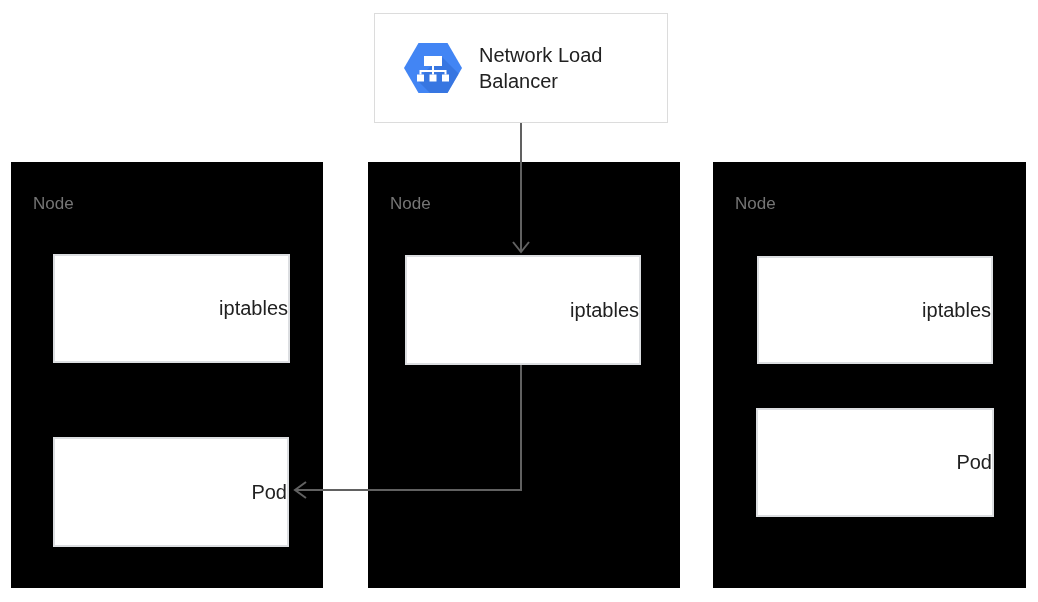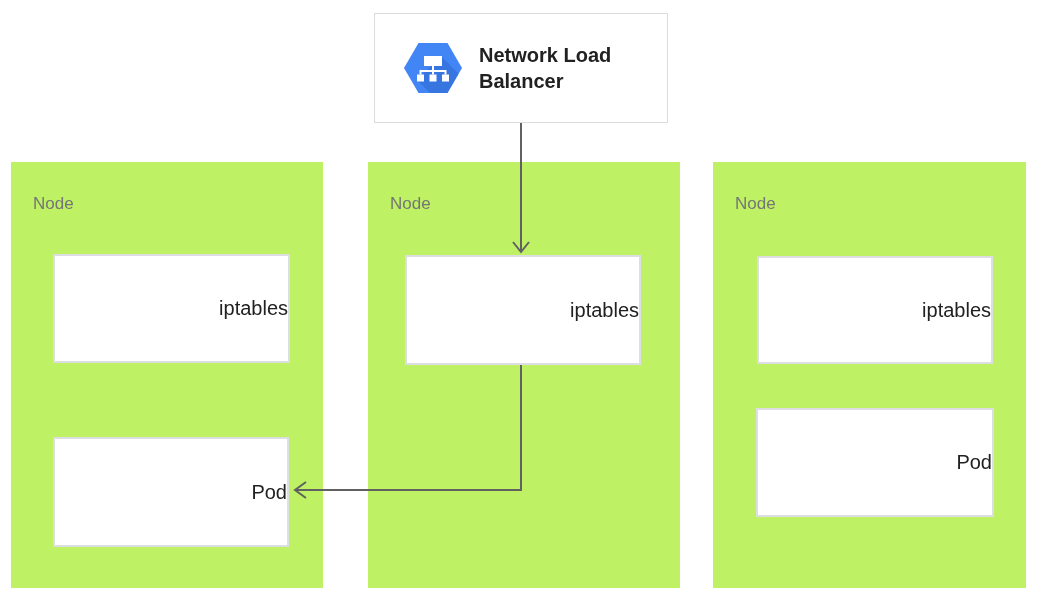--- a/index.html
+++ b/index.html
@@ -27,29 +27,28 @@
     padding-left: 29px;
     gap: 17px;
   }
   .lb-icon { width: 58px; height: 50px; flex: 0 0 auto; display: block; }
   .lb-icon svg { display: block; width: 58px; height: 50px; }
   .lb-label {
     font-size: 20px;
     line-height: 26px;
     color: #212121;
     width: 165px;
-    font-weight: bold;
   }
 
   
   .node {
     position: absolute;
     top: 162px;
     height: 426px;
-    background: #bef264;
+    background: #000000;
   }
   .node-1 { left: 11px;  width: 312px; }
   .node-2 { left: 368px; width: 312px; }
   .node-3 { left: 713px; width: 313px; }
   .node-label {
     position: absolute;
     left: 22px;
     top: 32px;
     font-size: 17px;
     color: #757575;

